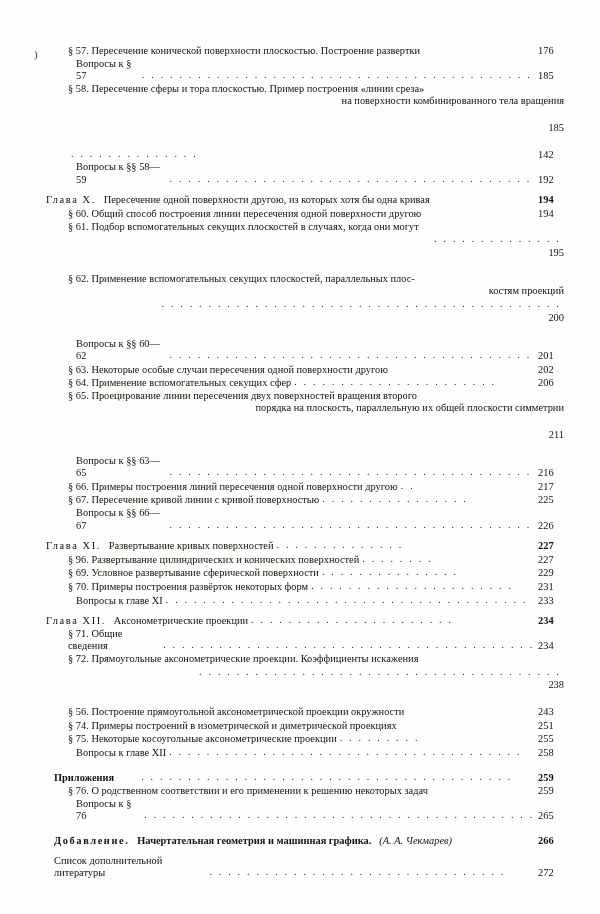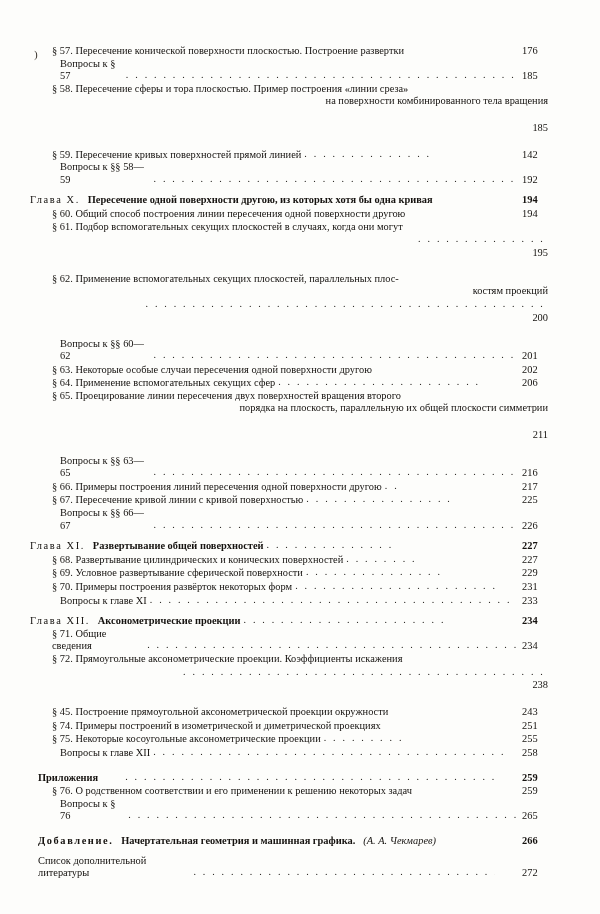--- a/index.html
+++ b/index.html
@@ -17,21 +17,21 @@
   }
   #page {
     position: absolute;
     left: 0; top: 0;
     width: 600px;
     height: 914px;
     background: #fdfdfb;
   }
   .toc {
     position: absolute;
-    left: 30px;
+    left: 46px;
     top: 44px;
     width: 518px;
   }
   .row {
     display: flex;
     align-items: flex-end;
     font-size: 10.4px;
     line-height: 12.6px;
     margin: 0;
     padding: 0;
@@ -58,21 +58,21 @@
   .ind-q   { padding-left: 30px; }        
   .ind-chap { padding-left: 0px; }
   .ind-app { padding-left: 8px; gap: 24px; }
   .cont    { padding-left: 46px; flex-direction: column; }
 
   .chapter .txt { }
   .chapter-label {
     letter-spacing: 2.2px;
   }
   .bold { font-weight: bold; }
-  .chapter-title { font-weight: bold; }
+  .chapter-title { font-weight: normal; }
   .gap-m { height: 7px; }
   .gap-l { height: 11px; }
   .italic { font-style: italic; }
   .lead-brace {
     position: absolute;
     left: 34px;
     top: 48px;
     font-size: 11px;
     color: #3a352e;
   }
@@ -104,21 +104,20 @@
     <div class="row ind-sec">
       <span class="txt">§ 58. Пересечение сферы и тора плоскостью. Пример построения «линии среза»</span>
     </div>
     <div class="row cont">
       <span class="txt">на поверхности комбинированного тела вращения</span>
       <span class="dots">&nbsp;</span>
       <span class="pg">185</span>
     </div>
 
     <div class="row ind-sec">
-      <span class="txt">§ 59. Пересечение кривых поверхностей прямой линией</span>
       <span class="dots">. . . . . . . . . . . . . .</span>
       <span class="pg">142</span>
     </div>
 
     <div class="row ind-q">
       <span class="txt">Вопросы к §§ 58—59</span>
       <span class="dots">. . . . . . . . . . . . . . . . . . . . . . . . . . . . . . . . . . . . . . . . .</span>
       <span class="pg">192</span>
     </div>
 
@@ -207,28 +206,28 @@
       <span class="dots">. . . . . . . . . . . . . . . . . . . . . . . . . . . . . . . . . . . . . . . . .</span>
       <span class="pg">226</span>
     </div>
 
     <div class="gap-m"></div>
 
     <div class="row ind-chap chapter">
       <span class="txt">
         <span class="chapter-label spaced">Глава XI.</span>
         <span>&nbsp;</span>
-        <span class="chapter-title">Развертывание общей поверхностей</span>
+        <span class="chapter-title">Развертывание кривых поверхностей</span>
       </span>
       <span class="dots">. . . . . . . . . . . . . .</span>
       <span class="pg bold">227</span>
     </div>
 
     <div class="row ind-sec">
-      <span class="txt">§ 68. Развертывание цилиндрических и конических поверхностей</span>
+      <span class="txt">§ 96. Развертывание цилиндрических и конических поверхностей</span>
       <span class="dots">. . . . . . . .</span>
       <span class="pg">227</span>
     </div>
 
     <div class="row ind-sec">
       <span class="txt">§ 69. Условное развертывание сферической поверхности</span>
       <span class="dots">. . . . . . . . . . . . . . .</span>
       <span class="pg">229</span>
     </div>
 
@@ -264,21 +263,21 @@
 
     <div class="row ind-sec">
       <span class="txt">§ 72. Прямоугольные аксонометрические проекции. Коэффициенты искажения</span>
     </div>
     <div class="row cont">
       <span class="dots">. . . . . . . . . . . . . . . . . . . . . . . . . . . . . . . . . . . . . . .</span>
       <span class="pg">238</span>
     </div>
 
     <div class="row ind-sec">
-      <span class="txt">§ 45. Построение прямоугольной аксонометрической проекции окружности</span>
+      <span class="txt">§ 56. Построение прямоугольной аксонометрической проекции окружности</span>
       <span class="dots">&nbsp;</span>
       <span class="pg">243</span>
     </div>
 
     <div class="row ind-sec">
       <span class="txt">§ 74. Примеры построений в изометрической и диметрической проекциях</span>
       <span class="dots">&nbsp;</span>
       <span class="pg">251</span>
     </div>
 

